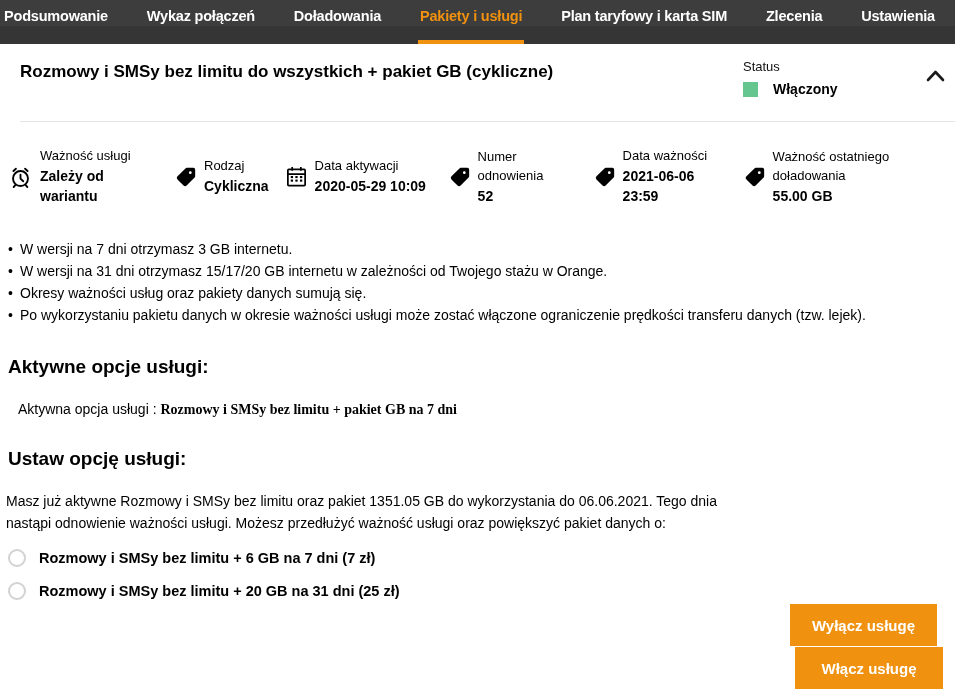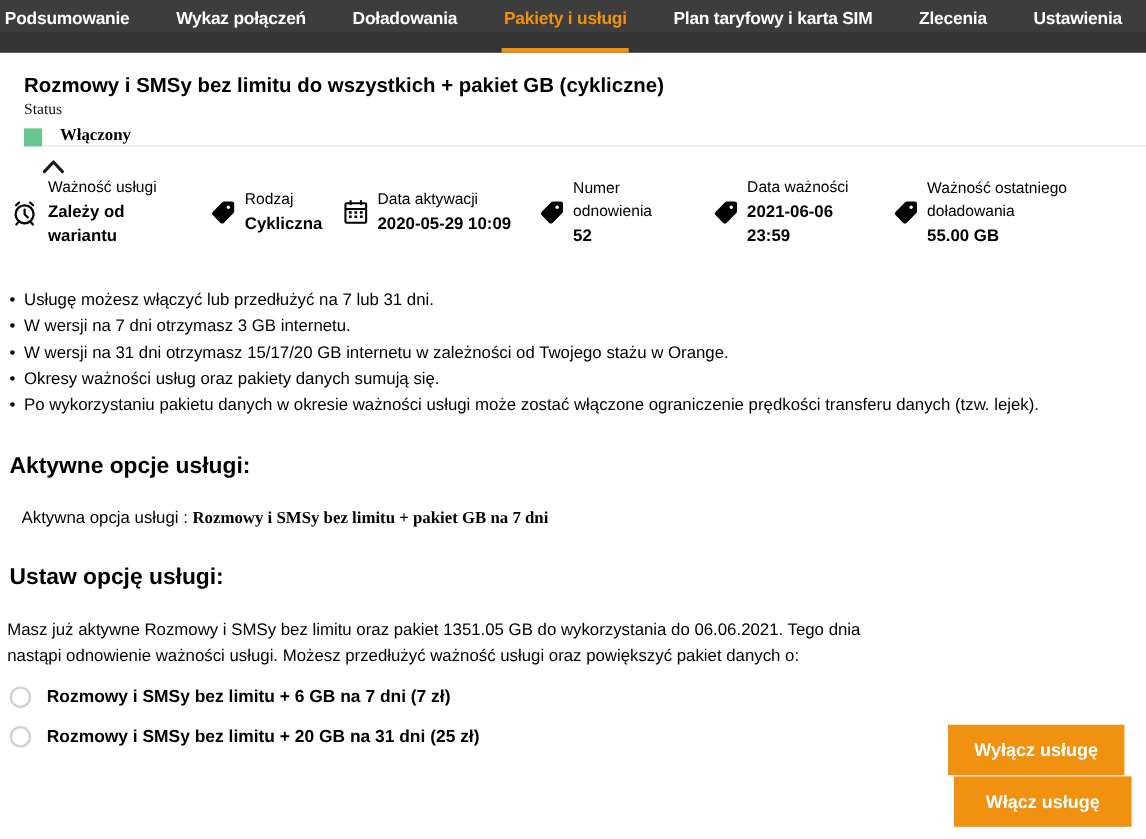--- a/index.html
+++ b/index.html
@@ -26,23 +26,23 @@
     position:relative;display:flex;align-items:center;height:44px;
     padding:0 2px 12px 2px;cursor:pointer;
     color:#fff;font-size:14.5px;font-weight:bold;letter-spacing:-0.2px;white-space:nowrap;
   }
   .tab.active{color:var(--accent);}
   .tab.active::after{
     content:"";position:absolute;left:0;right:0;bottom:0;height:4px;background:var(--accent);
   }
 
   
-  .header-row{display:flex;align-items:flex-start;padding:15px 10px 0 20px;height:77px;flex-direction:column;}
+  .header-row{display:flex;align-items:flex-start;padding:15px 10px 0 20px;height:77px;}
   .page-title{flex:1;margin:2px 0 0 0;font-size:17px;font-weight:bold;line-height:1.3;}
-  .status-block{width:168px;flex:0 0 auto;font-family:Liberation Serif, serif;}
+  .status-block{width:168px;flex:0 0 auto;}
   .status-label{font-size:13px;color:#111;margin-bottom:7px;}
   .status-row{display:flex;align-items:center;}
   .status-square{width:15px;height:15px;background:var(--status-green);margin-right:15px;flex:0 0 auto;}
   .status-value{font-size:14px;font-weight:bold;}
   .chevron-btn{
     width:34px;margin-top:10px;border:none;background:none;padding:0;cursor:pointer;
     display:flex;justify-content:flex-end;
   }
   .divider{border:none;border-top:1px solid #e4e4e4;margin:0 0 0 20px;}
 
@@ -209,21 +209,20 @@
       </svg>
     </span>
     <div class="info-text">
       <div class="info-label">Ważność ostatniego doładowania</div>
       <div class="info-value">55.00 GB</div>
     </div>
   </div>
 </div>
 
 <div class="bullets">
-  <div class="bullet-line">Usługę możesz włączyć lub przedłużyć na 7 lub 31 dni.</div>
   <div class="bullet-line">W wersji na 7 dni otrzymasz 3 GB internetu.</div>
   <div class="bullet-line">W wersji na 31 dni otrzymasz 15/17/20 GB internetu w zależności od Twojego stażu w Orange.</div>
   <div class="bullet-line">Okresy ważności usług oraz pakiety danych sumują się.</div>
   <div class="bullet-line">Po wykorzystaniu pakietu danych w okresie ważności usługi może zostać włączone ograniczenie prędkości transferu danych (tzw. lejek).</div>
 </div>
 
 <h2 class="section-heading">Aktywne opcje usługi:</h2>
 <div class="active-option-line">
   <span>Aktywna opcja usługi : </span><span class="val">Rozmowy i SMSy bez limitu + pakiet GB na 7 dni</span>
 </div>

